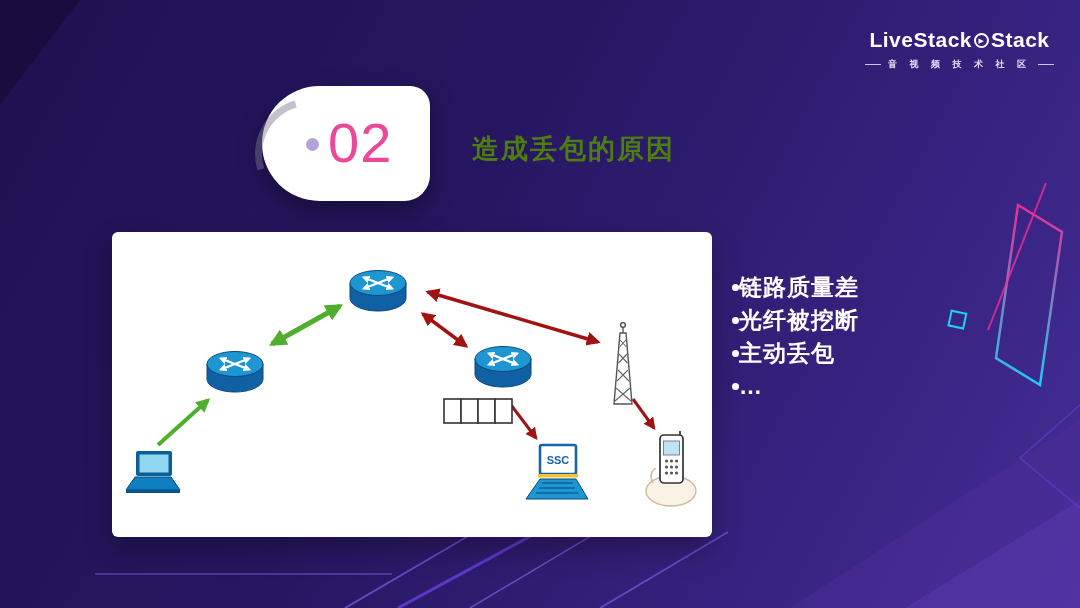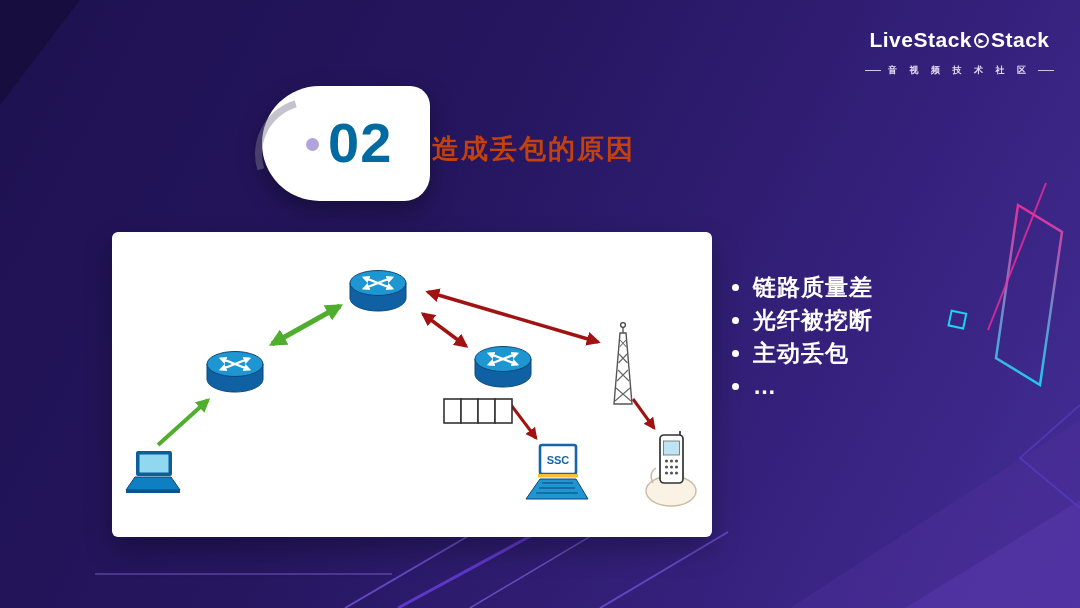--- a/index.html
+++ b/index.html
@@ -6,39 +6,39 @@
   html,body{width:1080px;height:608px}
   body{position:relative;overflow:hidden;font-family:"Liberation Sans","DejaVu Sans",sans-serif;
        background:linear-gradient(118deg,#1e1150 0%,#261660 40%,#35217c 72%,#442e97 100%);}
   svg{display:block}
   .bg-svg{position:absolute;left:0;top:0;width:1080px;height:608px;pointer-events:none}
 
   .logo{position:absolute;top:28px;right:26px;color:#fff}
   .logo-line1{display:flex;align-items:center;justify-content:center;font-size:21px;font-weight:bold;letter-spacing:.5px}
   .play-icon{display:inline-flex;width:15px;height:15px;border:2px solid #fff;border-radius:50%;
              align-items:center;justify-content:center;font-size:7px;line-height:1;margin:0 2px;color:#fff}
-  .logo-tagline{margin-top:12px;font-size:9px;letter-spacing:5px;color:#e3dcf5;
+  .logo-tagline{margin-top:6px;font-size:9px;letter-spacing:5px;color:#e3dcf5;
                 display:flex;align-items:center;justify-content:center;gap:7px;font-weight:bold}
   .logo-tagline::before,.logo-tagline::after{content:"";width:16px;height:1px;background:#cfc5ec}
 
   .badge{position:absolute;left:262px;top:86px;width:168px;height:115px;background:#fff;
          border-radius:58px 20px 26px 58px;box-shadow:0 10px 24px rgba(0,0,0,.35)}
   .badge-ring{position:absolute;left:-7px;top:12px;width:112px;height:112px;border-radius:50%;
               border:7px solid transparent;border-left-color:rgba(125,119,145,.45);transform:rotate(28deg)}
   .badge-dot{position:absolute;left:44px;top:52px;width:13px;height:13px;border-radius:50%;background:#b2a4da}
   .badge-num{position:absolute;left:66px;top:50%;transform:translateY(-53%);
-             font-size:56px;font-weight:700;color:#0369a1;letter-spacing:1px}
+             font-size:56px;font-weight:400;color:#ec4899;letter-spacing:1px}
 
-  .slide-title{position:absolute;left:432px;top:131px;font-size:27px;color:#c2410c;letter-spacing:2px}
+  .slide-title{position:absolute;left:472px;top:131px;font-size:27px;color:#4d7c0f;letter-spacing:2px}
 
   .panel{position:absolute;left:112px;top:232px;width:600px;height:305px;background:#fff;border-radius:6px;
          box-shadow:0 12px 28px rgba(0,0,0,.3)}
 
   .bullets{position:absolute;left:732px;top:271px;list-style:none;color:#fff}
-  .bullets li{display:flex;align-items:center;gap:14px;font-size:23px;font-weight:bold;height:33px;letter-spacing:1px}
+  .bullets li{display:flex;align-items:center;font-size:23px;font-weight:bold;height:33px;letter-spacing:1px}
   .b-dot{width:7px;height:7px;border-radius:50%;background:#fff;flex:0 0 auto}
 </style>
 </head>
 <body>
 
 <svg class="bg-svg" viewBox="0 0 1080 608">
   <defs>
     <linearGradient id="neon" x1="0" y1="0" x2="0" y2="1">
       <stop offset="0" stop-color="#ef2d9a"></stop>
         <stop offset="1" stop-color="#1cd4f2"></stop>

